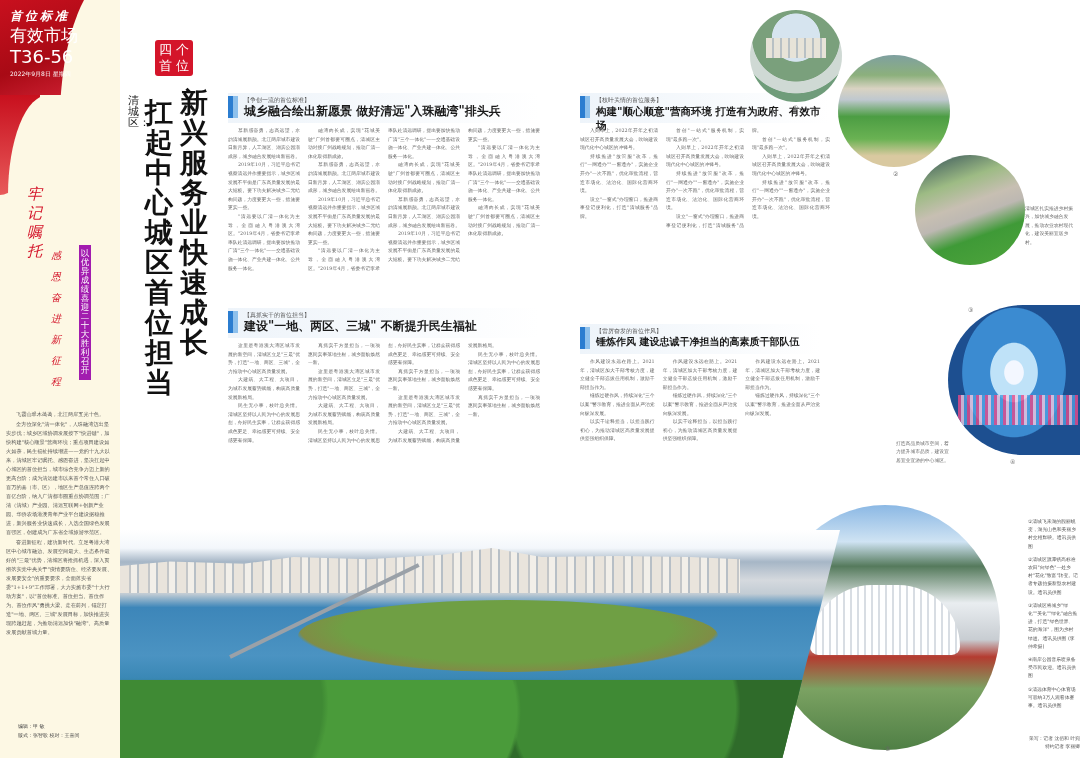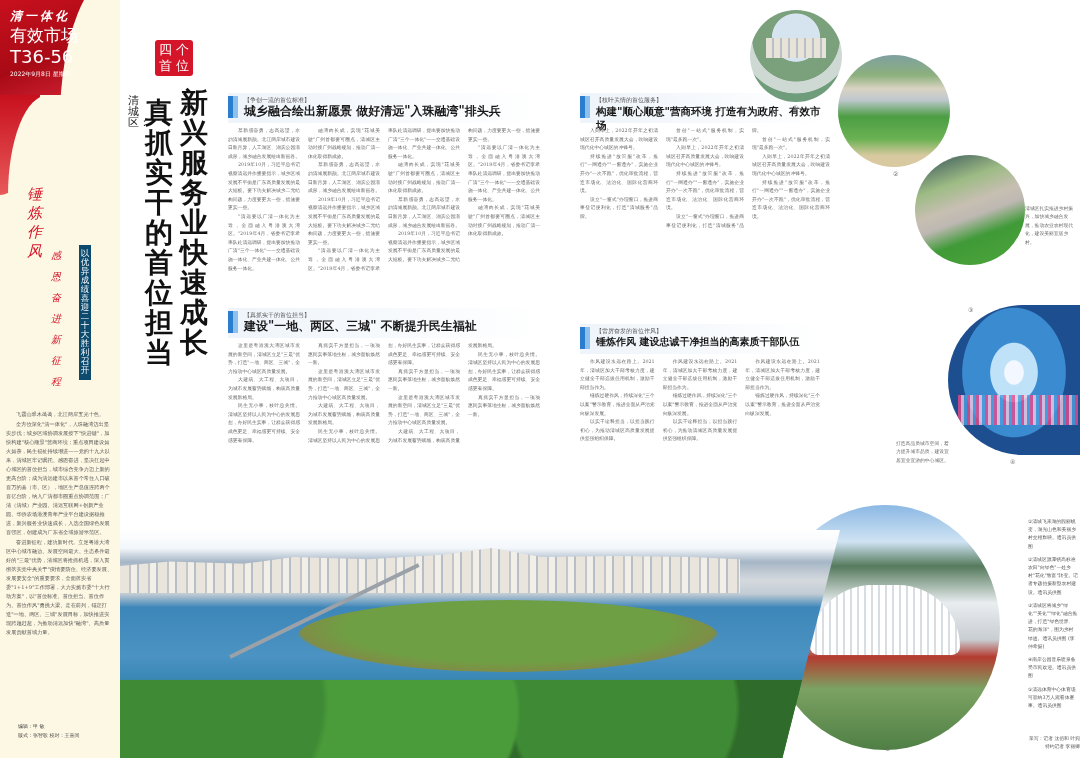--- a/index.html
+++ b/index.html
@@ -11,21 +11,21 @@
   .banner::after { content: ""; position: absolute; right: -60px; top: -30px; width: 120px; height: 300px; border-radius: 50%; background: #fdf8e4; }
   .curve { position: absolute; left: 0; top: 95px; width: 40px; height: 100px; background: linear-gradient(180deg,#c8101e,#e85a5a); border-bottom-right-radius: 100% 100%; }
   .curve::after{ content:""; position:absolute; left:8px; top:0; width:40px; height:100px; background:#fdf8e4; border-top-left-radius: 100% 100%; }
   .brand { position: absolute; left: 10px; top: 8px; color: #fff; font-size: 12px; font-style: italic; font-weight: bold; letter-spacing: 3px; z-index: 2; }
   .special { position: absolute; left: 10px; top: 24px; color: #fff; font-size: 17px; font-family: "DejaVu Sans", sans-serif; z-index: 2; }
   .pages { position: absolute; left: 10px; top: 46px; color: #fff; font-size: 18px; font-family: "DejaVu Sans", sans-serif; z-index: 2; }
   .date { position: absolute; left: 10px; top: 70px; color: #fff; font-size: 6px; font-family: "DejaVu Sans", sans-serif; z-index: 2; }
 
   .slogan1 { position: absolute; left: 27px; top: 185px; width: 16px; color: #d4152a; font-size: 15px; line-height: 19px; font-style: italic; }
   .slogan2 { position: absolute; left: 51px; top: 245px; width: 16px; color: #d4152a; font-size: 10px; line-height: 21px; font-style: italic; }
-  .red-tag { position: absolute; left: 79px; top: 245px; width: 12px; height: 135px; background: #0c4a6e; color: #fff; font-size: 8.5px; line-height: 9px; text-align: center; padding-top: 4px; font-family: "DejaVu Sans", sans-serif; }
+  .red-tag { position: absolute; left: 79px; top: 245px; width: 12px; height: 135px; background: #a21caf; color: #fff; font-size: 8.5px; line-height: 9px; text-align: center; padding-top: 4px; font-family: "DejaVu Sans", sans-serif; }
 
   .intro { position: absolute; left: 6px; top: 410px; width: 108px; font-size: 5.2px; line-height: 9px; color: #555; text-indent: 10px; }
   .intro p { margin-bottom: 1px; }
   .editors { position: absolute; left: 18px; top: 722px; font-size: 5px; line-height: 9px; color: #444; }
 
   
   .seal { position: absolute; left: 155px; top: 40px; width: 38px; height: 36px; background: #d4152a; border-radius: 3px; color: #fff; font-size: 13px; line-height: 15px; display: grid; grid-template-columns: 1fr 1fr; text-align: center; padding: 2px; }
   .sub-head { position: absolute; left: 128px; top: 95px; width: 12px; font-size: 11px; line-height: 11px; color: #222; }
   .head-col1 { position: absolute; left: 145px; top: 98px; width: 30px; font-size: 28px; line-height: 30px; font-weight: bold; color: #111; }
   .head-col2 { position: absolute; left: 180px; top: 88px; width: 30px; font-size: 28px; line-height: 30px; font-weight: bold; color: #111; }
@@ -62,48 +62,48 @@
   .captions p { margin-bottom: 5px; }
   .side-text { position: absolute; left: 1025px; top: 205px; width: 52px; font-size: 4.8px; line-height: 8.4px; color: #666; }
   .mid-text { position: absolute; left: 896px; top: 440px; width: 55px; font-size: 4.8px; line-height: 8.4px; color: #666; }
   .credits { position: absolute; left: 1025px; top: 735px; width: 55px; font-size: 4.8px; line-height: 8px; color: #555; text-align: right; font-family: "DejaVu Sans", sans-serif; }
 </style>
 </head>
 <body>
 
 <div class="left-strip"></div>
 <div class="banner"></div>
-<div class="brand">清一体化</div>
+<div class="brand">首位标准</div>
 <div class="special">有效市场</div>
 <div class="pages">T36-56</div>
 <div class="date">2022年9月8日  星期四</div>
 <div class="curve"></div>
 
-<div class="slogan1">锤炼作风</div>
+<div class="slogan1">牢记嘱托</div>
 <div class="slogan2">感恩奋进新征程</div>
 <div class="red-tag">以优异成绩喜迎二十大胜利召开</div>
 
 <div class="intro">
   <p>飞霞山翠木蔼蔼，北江两岸五光十色。</p>
   <p>全方位深化"清一体化"，人珠融湾迈出坚实步伐；城乡区域协调发展按下"快进键"，加快构建"核心顺景"营商环境；重点项目建设如火如荼，民生福祉持续增进——党的十九大以来，清城区牢记嘱托、感恩奋进，坚决扛起中心城区的首位担当，城市综合竞争力迈上新的更高台阶；成为清远建市以来首个常住人口破百万的县（市、区），地区生产总值连跨两个百亿台阶，纳入广清都市圈重点协调范围；广清（清城）产业园、清远互联网+创新产业园、华侨农场港澳青年产业平台建设据稳推进，新兴服务业快速成长，入选全国绿色发展百强区，创建成为广东省全域旅游示范区。</p>
   <p>奋进新征程，建功新时代。立足粤港大湾区中心城市融边、发展空间最大、生态条件最好的"三最"优势，清城区将抢抓机遇，深入贯彻落实党中央关于"疫情要防住、经济要发展、发展要安全"的重要要求，全面落实省委"1+1+9"工作部署，大力实施市委"十大行动方案"，以"首位标准、首位担当、首位作为、首位作风"勇挑大梁、走在前列，锚定打造"一地、两区、三城"发展目标，加快推进实现跨越赶超，为推动清远加快"融湾"、高质量发展贡献首城力量。</p>
 </div>
 <div class="editors">
   <div>编辑：甲  敏</div>
   <div>版式：张智歌   校对：王喜问</div>
 </div>
 
 <div class="seal">
   <span>四</span>
   <span>个</span>
   <span>首</span>
   <span>位</span>
 </div>
 <div class="sub-head">清城区：</div>
-<div class="head-col1">真抓实干的首位担当</div>
+<div class="head-col1">扛起中心城区首位担当</div>
 <div class="head-col2">新兴服务业快速成长</div>
 
 <div class="article" style="left:228px; top:93px; width:312px;">
   <div class="art-head">
     <div class="art-bar"></div>
     <div>
       <div class="art-kicker">【争创一流的首位标准】</div>
       <div class="art-title">城乡融合绘出新愿景  做好清远"入珠融湾"排头兵</div>
     </div>
   </div>

